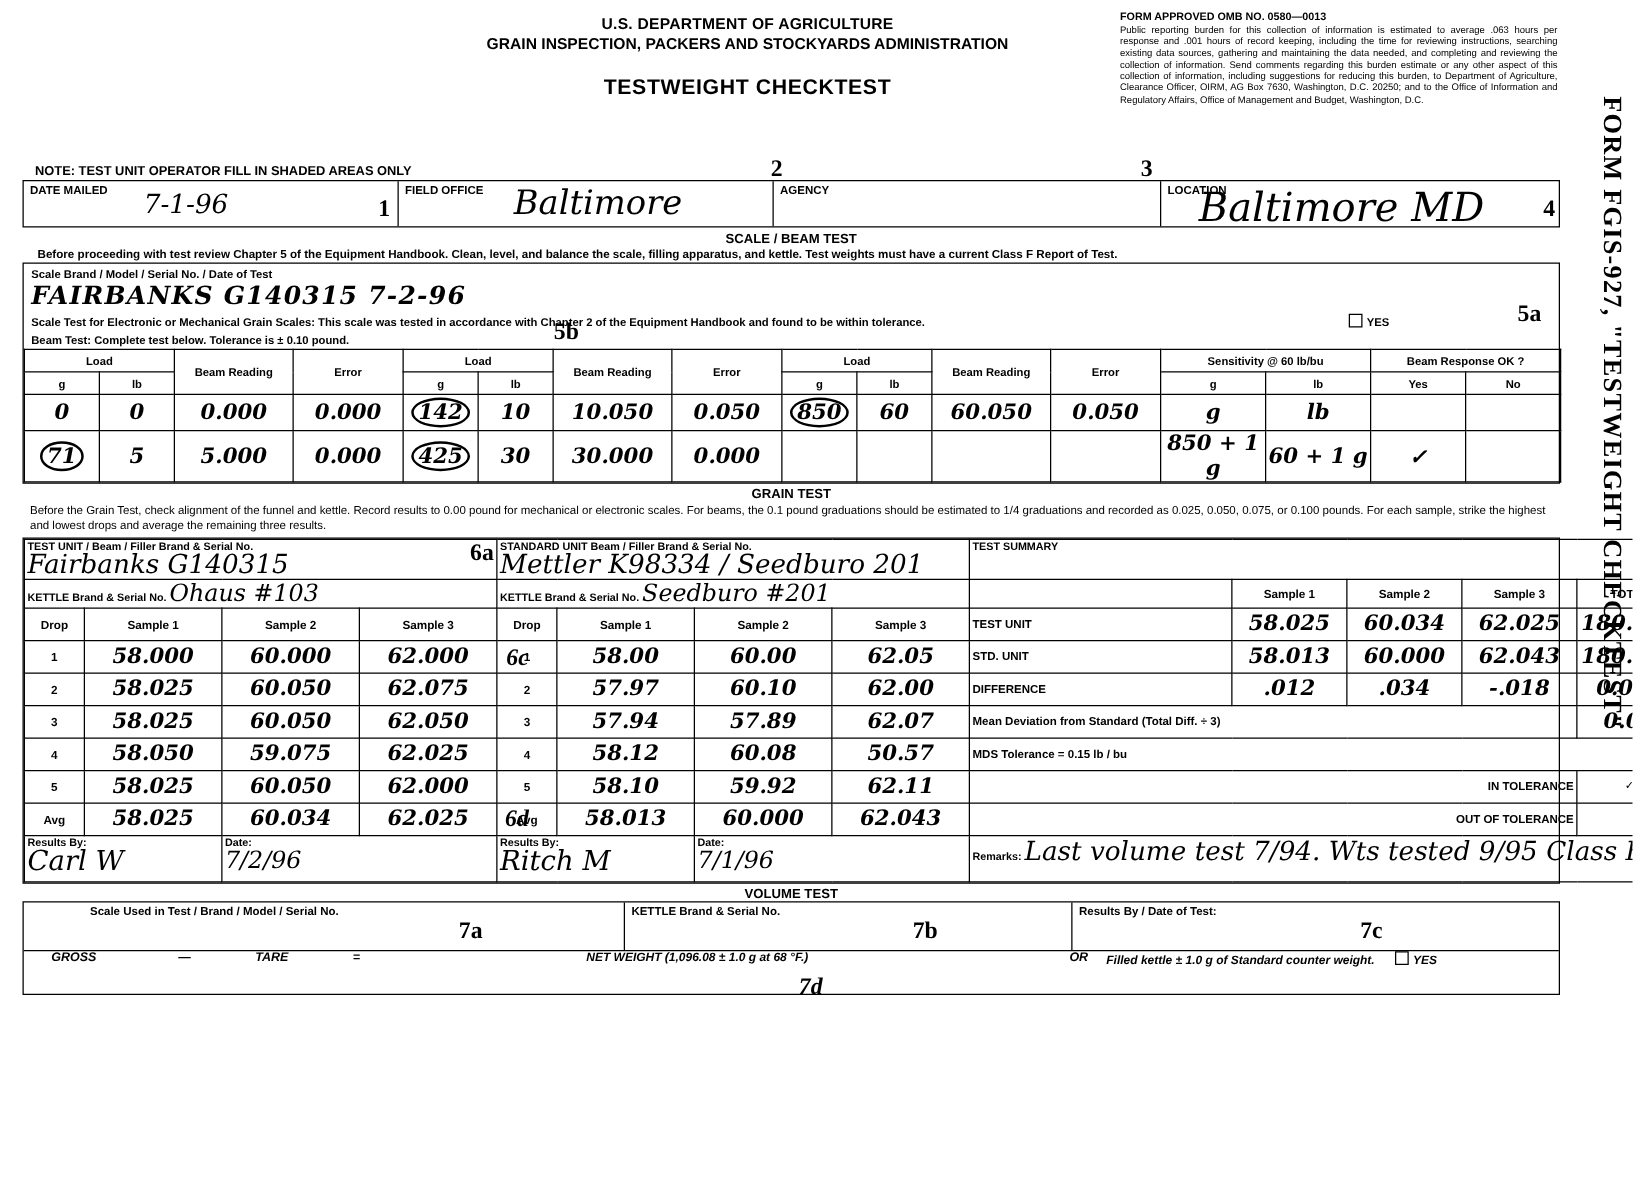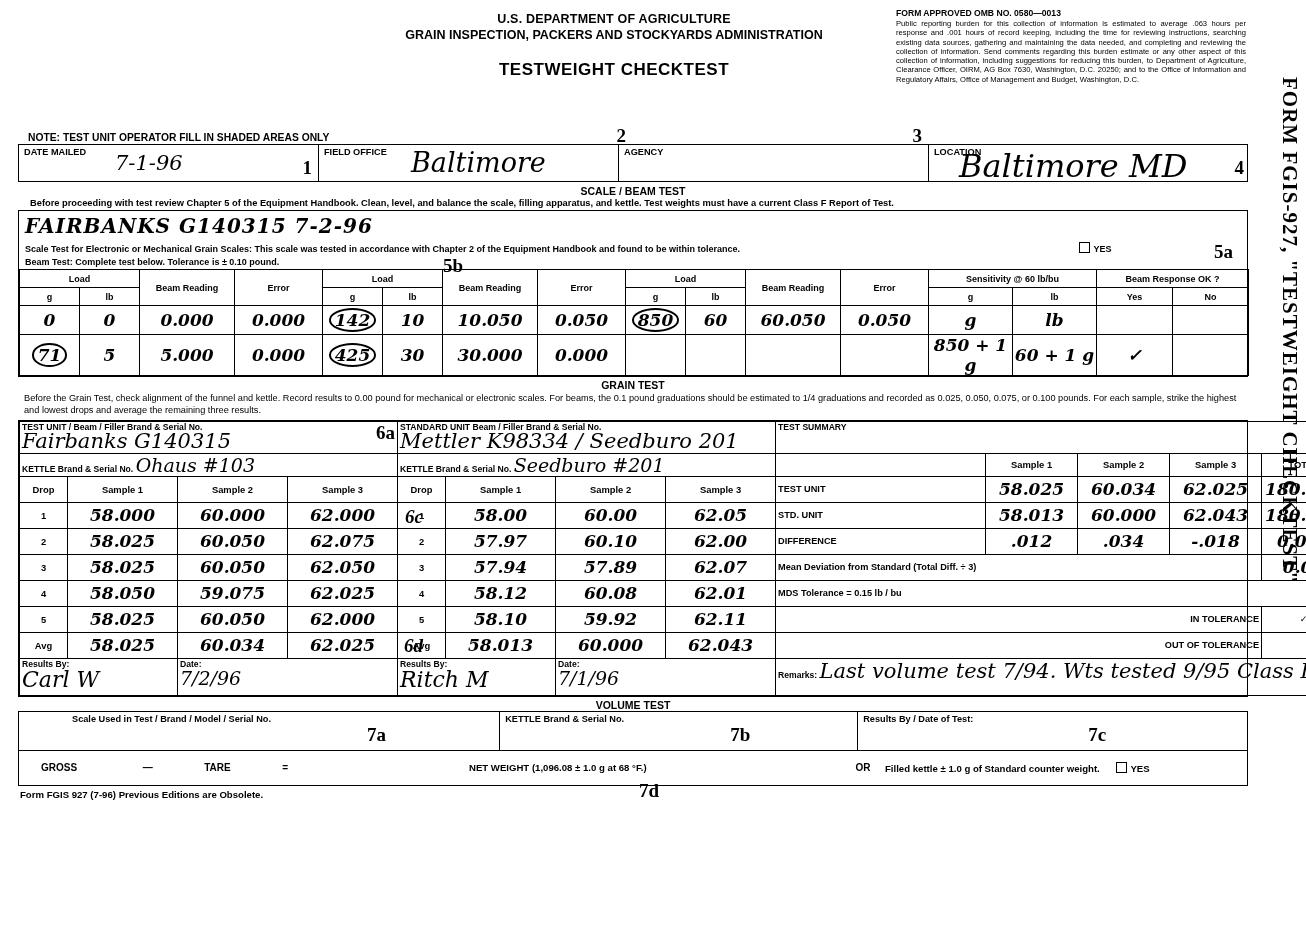--- a/index.html
+++ b/index.html
@@ -12,21 +12,21 @@
     display:flex; align-items:flex-start; justify-content:center;
     font-family:"Liberation Serif",serif; font-weight:bold; font-size:21px;
     letter-spacing:1px;
     writing-mode:vertical-rl; text-orientation:mixed;
     white-space:nowrap;
   }
 
   .sheet{position:absolute; left:18px; top:8px; width:1230px; height:920px;}
 
   .hdr{position:relative;height:122px;}
-  .hdr-center{position:absolute;left:316px;top:4px;width:560px;text-align:center;}
+  .hdr-center{position:absolute;left:300px;top:4px;width:560px;text-align:center;}
   .hdr-center .l1{font-size:12.5px;font-weight:bold;letter-spacing:.2px;}
   .hdr-center .l2{font-size:12.5px;font-weight:bold;margin-top:2px;}
   .hdr-center .l3{font-size:17px;font-weight:bold;margin-top:18px;letter-spacing:.5px;}
   .omb{position:absolute;left:878px;top:0px;width:350px;}
   .omb .omb-t{font-size:8.6px;font-weight:bold;}
   .omb .omb-b{font-size:7.6px;line-height:1.22;text-align:justify;margin-top:1px;}
 
   .note{font-size:10.3px;font-weight:bold;margin:2px 0 1px 10px;}
 
   .row1{display:flex;border:1.6px solid #000;height:38px;box-sizing:border-box;}
@@ -63,21 +63,21 @@
   table.gt td.ident{height:26px;font-weight:bold;font-size:8.6px;vertical-align:top;}
   table.gt td.data{height:25px;text-align:center;font-family:"DejaVu Serif",serif;font-style:italic;font-weight:bold;font-size:17px;}
   table.gt td.lblc{font-weight:bold;font-size:9.2px;}
   table.gt td.num{text-align:center;font-weight:bold;font-size:9.4px;}
 
   .vt-title{text-align:center;font-size:10.5px;font-weight:bold;margin-top:2px;}
   .vtbox{border:1.6px solid #000;box-sizing:border-box;}
   .vt-row{display:flex;height:38px;}
   .vt-row .c{border-right:1.6px solid #000;position:relative;box-sizing:border-box;}
   .vt-row .c:last-child{border-right:none;}
-  .vt-row2{display:flex;height:34px;border-top:1.6px solid #000;align-items:center;}
+  .vt-row2{display:flex;height:34px;border-top:1.6px solid #000;align-items:flex-start;font-style:italic;}
   .footer{font-size:9.6px;font-weight:bold;margin-top:3px;margin-left:2px;}
 
   .ck{display:inline-block;width:9px;height:9px;border:1.3px solid #000;vertical-align:-1px;margin-right:3px;}
   .circle{border:2px solid #000;border-radius:50%;padding:0 4px;display:inline-block;}
   .chk{font-family:"DejaVu Sans",sans-serif;font-style:normal;font-size:20px;font-weight:bold;}
 </style>
 </head>
 <body>
 
 <div class="page">
@@ -121,20 +121,21 @@
         <span class="hw" style="position:absolute;left:30px;top:2px;font-size:32px;">Baltimore MD</span>
         <span class="mark" style="position:absolute;right:2px;top:12px;">4</span>
       </div>
     </div>
 
     <div class="sec-title">SCALE / BEAM TEST</div>
     <div class="sec-note">Before proceeding with test review Chapter 5 of the Equipment Handbook.  Clean, level, and balance the scale, filling apparatus, and kettle.  Test weights must have a current Class F Report of Test.</div>
 
     <div class="beambox">
       <div class="bb-top">
+        <div class="t1">Scale Brand / Model / Serial No. / Date of Test</div>
         <div class="scaleid">FAIRBANKS G140315   7-2-96</div>
         <div class="t2" style="display:inline-block;width:1040px;">Scale Test for Electronic or Mechanical Grain Scales:  This scale was tested in accordance with Chapter 2 of the Equipment Handbook and found to be within tolerance.</div>
         <span style="font-size:9px;font-weight:bold;margin-left:10px;">
           <span class="ck"></span><span>YES</span>
         </span>
         <span class="mark" style="position:absolute;right:14px;top:30px;">5a</span>
         <div class="t3">Beam Test:  Complete test below.  Tolerance is ± 0.10 pound.</div>
         <span class="mark" style="position:absolute;left:424px;top:44px;">5b</span>
       </div>
 
@@ -345,21 +346,21 @@
         </tr>
 
         <tr>
           <td class="num">4</td>
           <td class="data">58.050</td>
           <td class="data">59.075</td>
           <td class="data">62.025</td>
           <td class="num">4</td>
           <td class="data">58.12</td>
           <td class="data">60.08</td>
-          <td class="data">62.01</td>
+          <td class="data">50.57</td>
           <td class="lblc" colspan="5">MDS Tolerance = 0.15 lb / bu</td>
         </tr>
 
         <tr>
           <td class="num">5</td>
           <td class="data">58.025</td>
           <td class="data">60.050</td>
           <td class="data">62.000</td>
           <td class="num">5</td>
           <td class="data">58.10</td>
@@ -446,15 +447,14 @@
         <div style="width:44px;font-size:10px;font-weight:bold;text-align:center;">OR</div>
         <div style="width:360px;font-size:9.6px;font-weight:bold;">
           <span>Filled kettle ± 1.0 g of Standard counter weight.</span>
           <span style="margin-left:14px;">
             <span class="ck"></span><span>YES</span>
           </span>
         </div>
       </div>
     </div>
 
-    <div class="footer">Form FGIS 927 (7-96)   Previous Editions are Obsolete.</div>
   </div>
 </div>
 
 </body></html>

